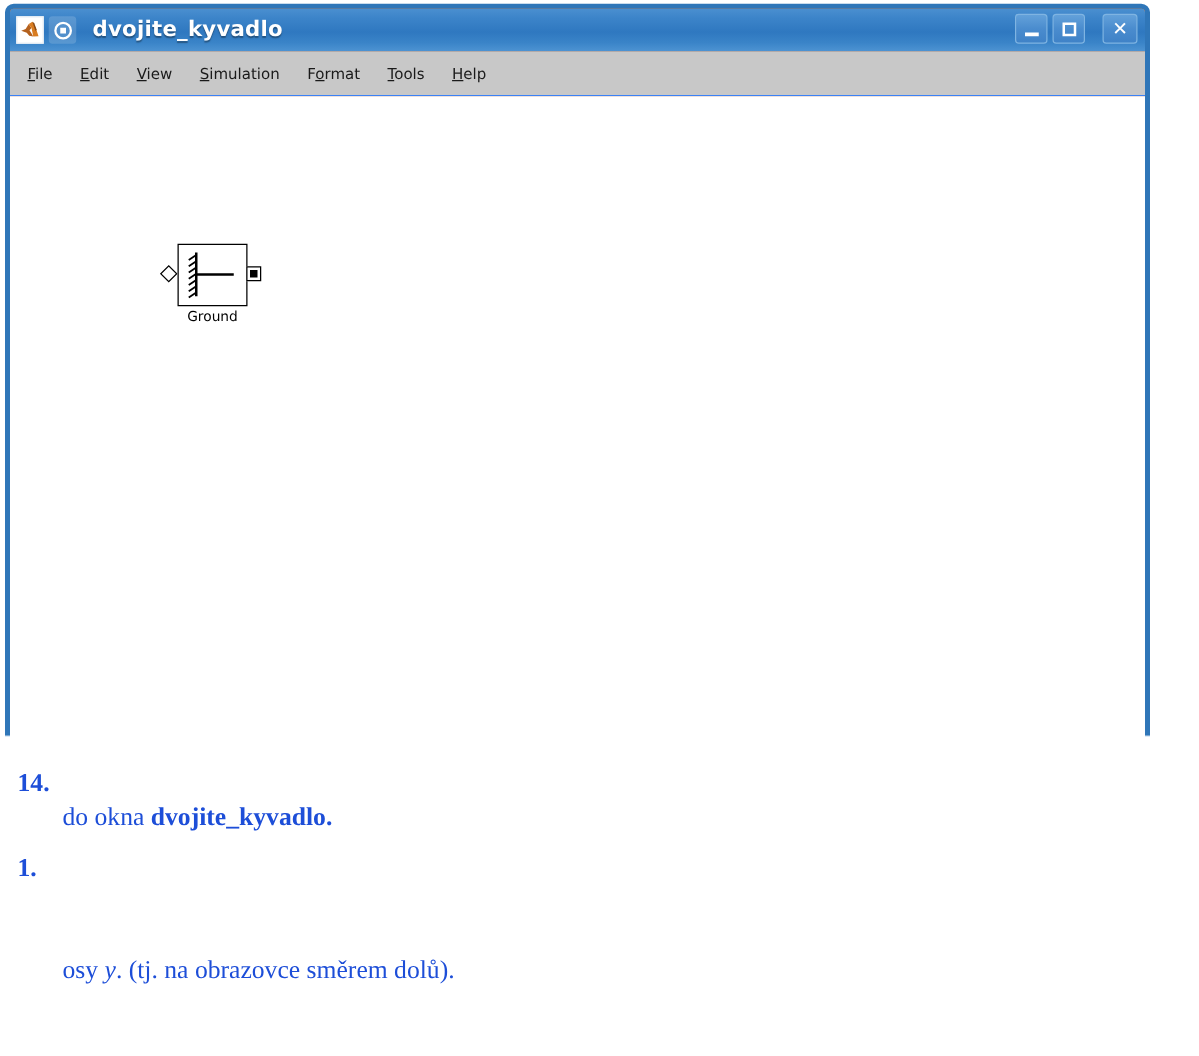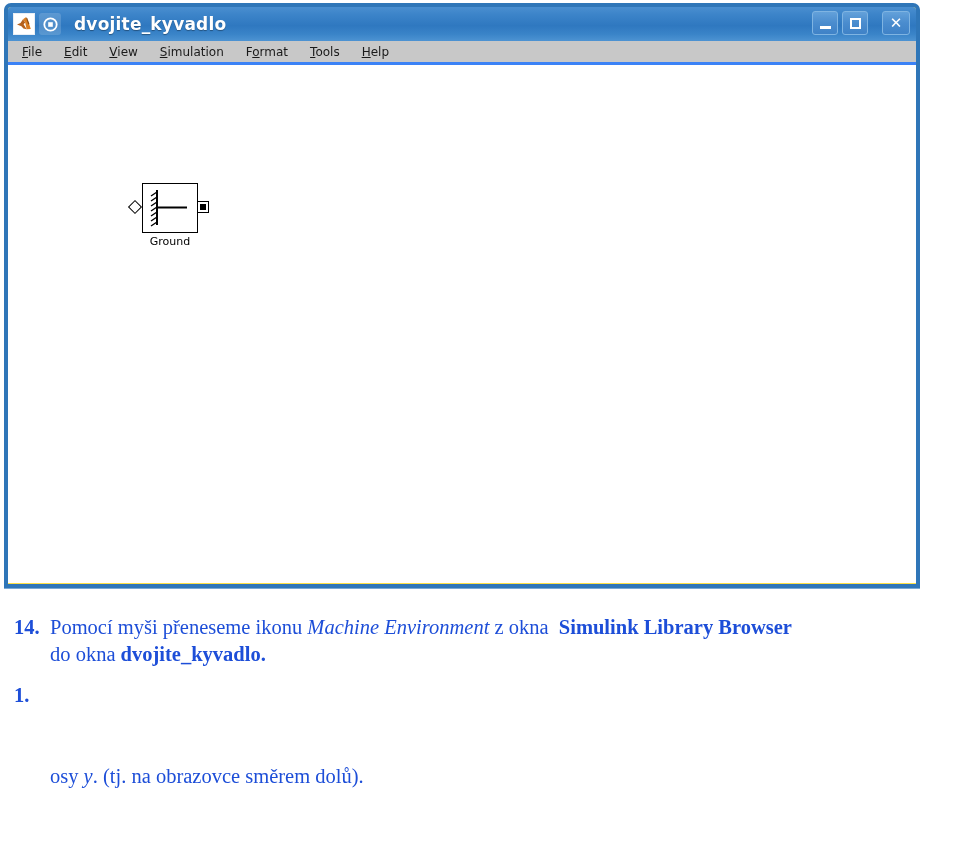--- a/index.html
+++ b/index.html
@@ -19,21 +19,21 @@
   .sim-window {
     position: absolute;
     left: 4px;
     top: 3px;
     width: 916px;
     height: 585px;
     box-sizing: border-box;
     border: 4px solid #2f76b8;
     border-top-left-radius: 7px;
     border-top-right-radius: 7px;
-    background: #fde047;
+    background: #f97316;
     box-shadow: 0 1px 0 #7aa9d4;
   }
 
   .titlebar {
     position: relative;
     height: 34px;
     background: linear-gradient(to bottom,
                 #4a8fd0 0%,
                 #3c84c9 22%,
                 #2f78c0 55%,
@@ -121,23 +121,23 @@
     height: 11px;
     border: 2px solid #ffffff;
     box-sizing: border-box;
   }
   .glyph-close {
     font-size: 15px;
     font-weight: bold;
   }
 
   .menubar {
-    height: 24px;
+    height: 36px;
     background: #c8c8c8;
-    border-bottom: 3px solid #3b82f6;
+    border-bottom: 1px solid #3b82f6;
     display: flex;
     align-items: center;
     padding-left: 14px;
     box-sizing: border-box;
   }
   .menu-item {
     font-family: "DejaVu Sans", sans-serif;
     font-size: 12px;
     color: #1a1a1a;
     margin-right: 22px;
@@ -308,21 +308,21 @@
     </div>
 
   </div>
 </div>
 
 <div class="doc">
 
   <div class="para">
     <span class="num">14.</span>
     <span class="body">
-      <span>Pomocí myši přeneseme ikonu <i class="st">Machine Environment</i> z okna&nbsp; <b class="st">Simulink Library Browser</b></span><br>
+      <br>
       <span>do okna <b class="st">dvojite_kyvadlo.</b></span><br>
     </span>
   </div>
 
   <div class="gap"></div>
 
   <div class="para">
     <span class="num">1.</span>
     <span class="body">
       <br>

